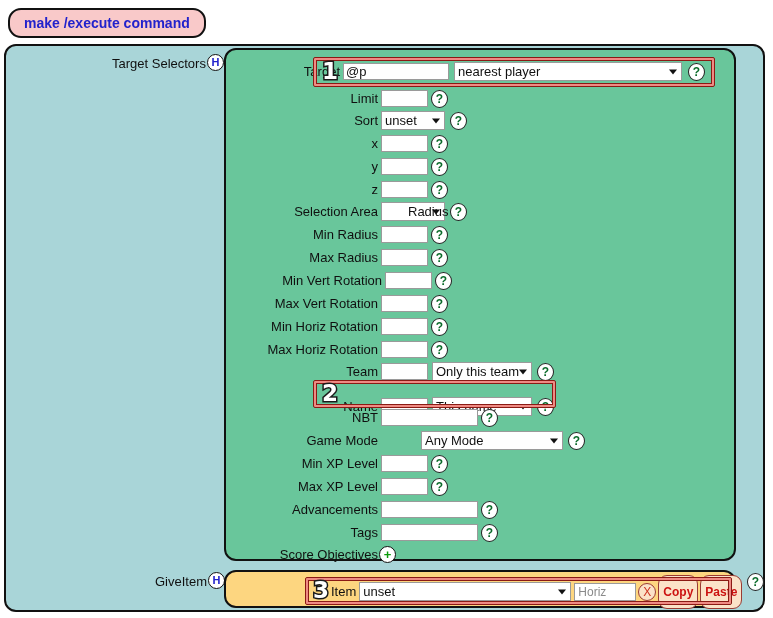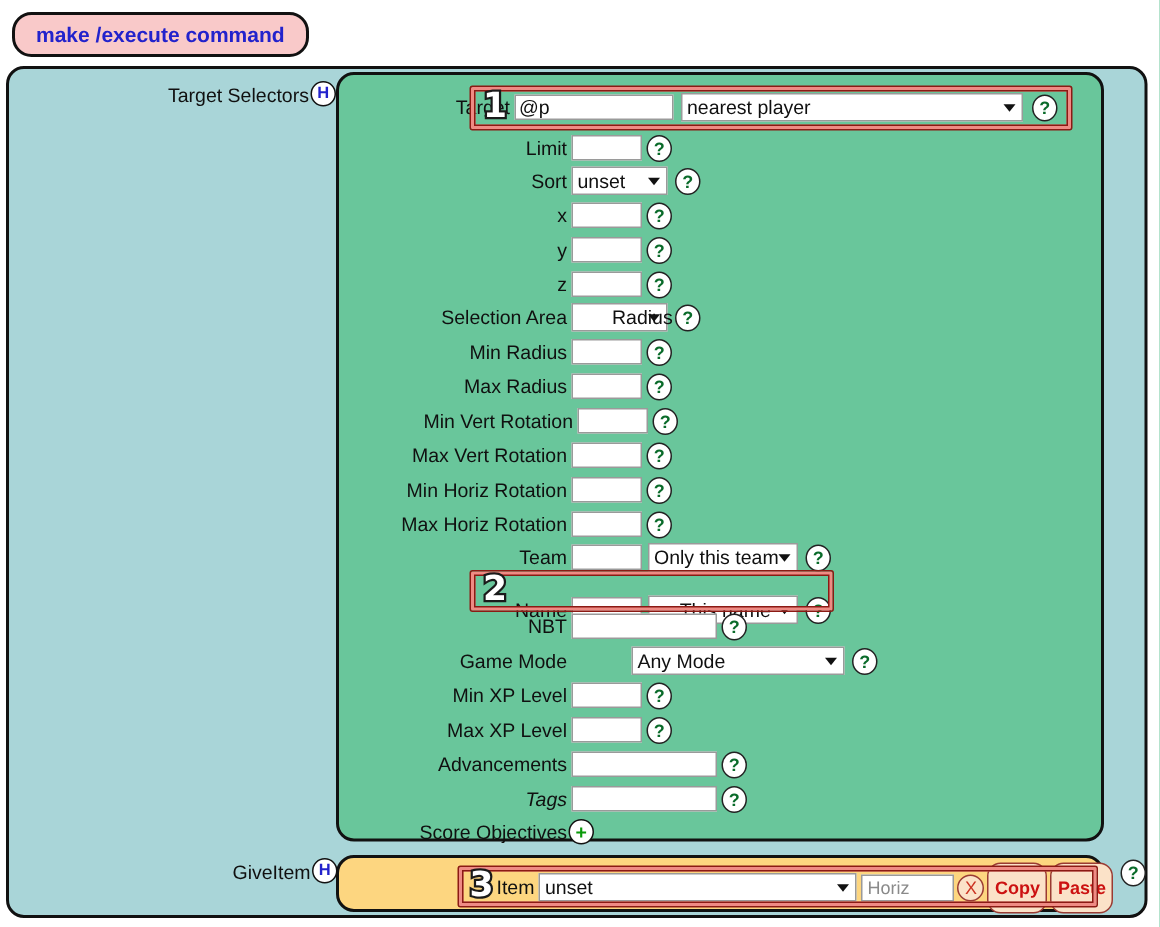--- a/index.html
+++ b/index.html
@@ -313,21 +313,21 @@
     <div class="sel" style="width:100px;margin-left:4px;">
       <span>Only this team</span>
       <span class="caret"></span>
     </div>
     <span class="qmark" style="margin-left:5px;">?</span>
   </div>
 
   <div class="frow" style="left:262px;top:396px;">
     <span class="flabel" style="width:116px;">Name</span>
     <input class="tinput" style="width: 47px;" value="">
-    <div class="sel" style="width:100px;margin-left:4px;justify-content:center;">
+    <div class="sel" style="width:100px;margin-left:4px;">
       <span>This name</span>
       <span class="caret"></span>
     </div>
     <span class="qmark" style="margin-left:5px;">?</span>
   </div>
   <div class="hl" style="left:314px;top:381px;width:241px;height:26px;"></div>
   <div class="badge" style="left:322px;top:382px;">2</div>
 
   <div class="frow" style="left:262px;top:407px;">
     <span class="flabel" style="width:116px;">NBT</span>
@@ -356,21 +356,21 @@
     <span class="qmark">?</span>
   </div>
 
   <div class="frow" style="left:262px;top:499px;">
     <span class="flabel" style="width:116px;">Advancements</span>
     <input class="tinput" style="width: 97px;" value="">
     <span class="qmark">?</span>
   </div>
 
   <div class="frow" style="left:262px;top:522px;">
-    <span class="flabel" style="width:116px;font-style:italic;">Tags</span>
+    <span class="flabel" style="width:116px;">Tags</span>
     <input class="tinput" style="width: 97px;" value="">
     <span class="qmark">?</span>
   </div>
 
   <div class="frow" style="left:262px;top:544px;">
     <span class="flabel" style="width:116px;padding-right:1px;">Score Objectives</span>
     <span class="circ plus" style="margin-left:0;">+</span>
   </div>
 
   <div class="section-row" style="left:155px;top:572px;">

